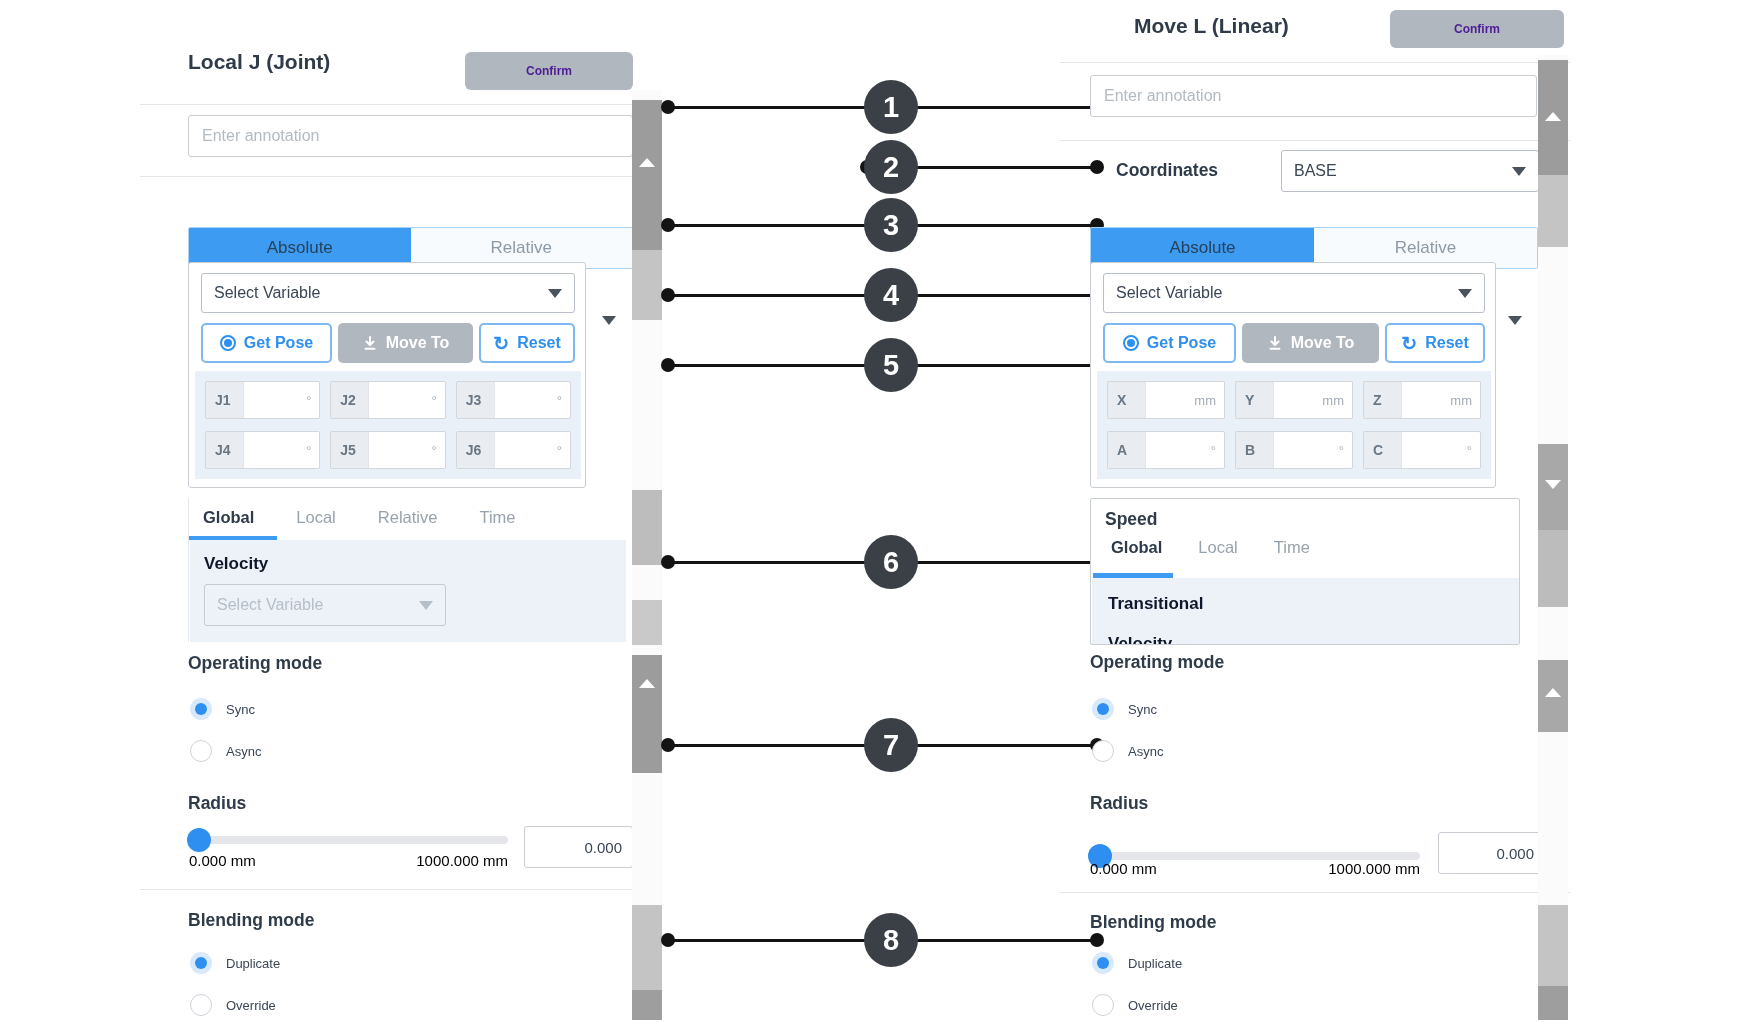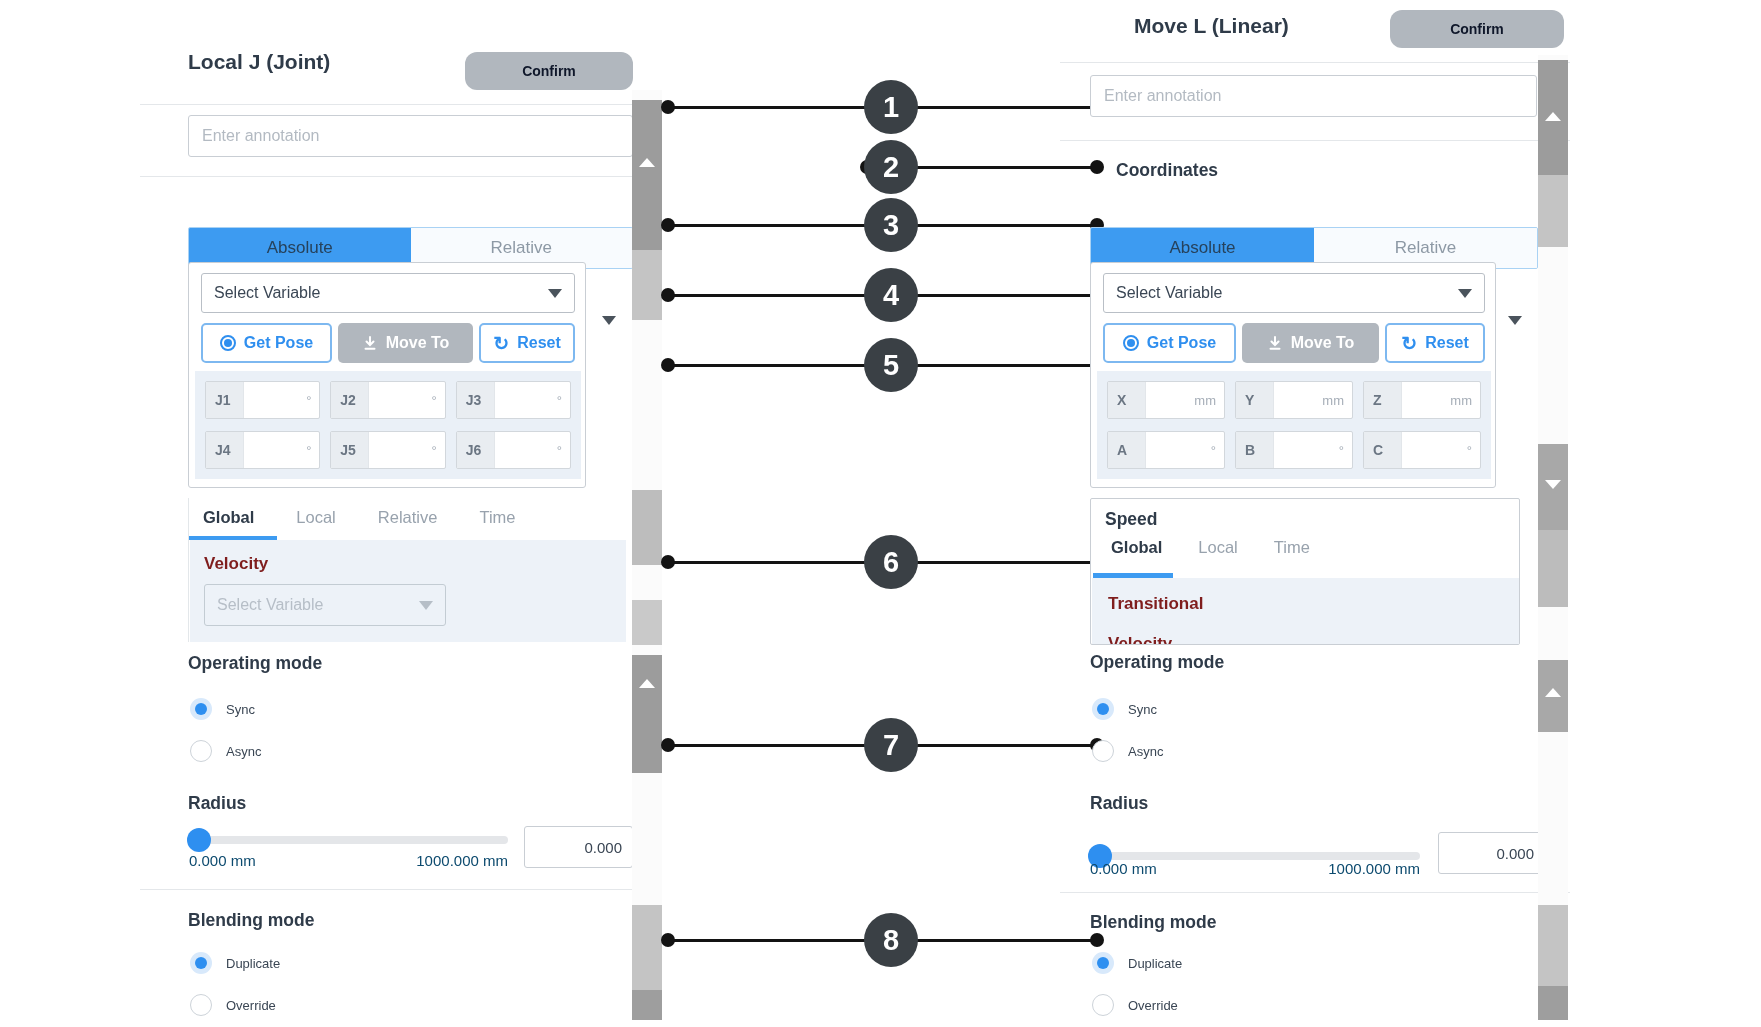--- a/index.html
+++ b/index.html
@@ -2,21 +2,21 @@
 <html><head>
 <meta charset="utf-8">
 <style>
   * { box-sizing: border-box; margin: 0; padding: 0; }
   html,body { background:#fff; }
   body { font-family:"Liberation Sans", sans-serif; }
   .canvas { position:relative; width:1761px; height:1027px; background:#fff; overflow:hidden; }
   .abs { position:absolute; }
 
   .panel-title { font-size:21px; font-weight:bold; color:#2f3b49; }
-  .btn-gray { background:#b1b7be; color:#0f172a; font-weight:bold; font-size:14px; border:none; border-radius:12px;
+  .btn-gray { background:#b1b7be; color:#4c1d95; font-weight:bold; font-size:12px; border:none; border-radius:6px;
               display:flex; align-items:center; justify-content:center; cursor:pointer; font-family:inherit; }
   .divider { background:#e4e7ea; height:1px; }
 
   .text-input { border:1px solid #c9ced4; border-radius:3px; background:#fff; font-size:16px; color:#3a4654;
                 padding:0 13px; font-family:inherit; outline:none; }
   .text-input::placeholder { color:#b3bac2; }
 
   .tabs2 { display:flex; border:1px solid #a9d2f4; border-radius:2px; overflow:hidden; background:#f8fbfe;margin-top:20px; }
   .tab { flex:1; display:flex; align-items:center; justify-content:center; font-size:17px; cursor:pointer; }
   .tab.on  { background:#3d9bf1; color:#26425c; }
@@ -46,35 +46,35 @@
            height:38px; overflow:hidden; }
   .field-label { background:#e9edf1; color:#6b7683; font-weight:bold; font-size:14px; width:38px; height:100%;
                  display:flex; align-items:center; padding-left:9px; border-right:1px solid #e2e6ea; }
   .field-input { flex:1; border:none; outline:none; min-width:10px; height:100%; font-family:inherit; font-size:15px; color:#3a4654; padding:0 4px; }
   .field-unit { color:#a6aeb8; font-size:13px; padding-right:8px; white-space:nowrap; }
 
   .speed-tab { font-size:16.5px; color:#98a2ad; cursor:pointer; }
   .speed-tab.on { color:#2f3b49; font-weight:bold; }
   .blue-underline { background:#3d9bf1; height:4px; }
   .graybox { background:#edf2f8; }
-  .ghead { color:#7f1d1d; font-weight:bold; font-size:17px;text-align:right; }
+  .ghead { color:#0f172a; font-weight:bold; font-size:17px;text-align:right; }
   .dim-select { border:1px solid #c3ccd3; border-radius:3px; display:flex; align-items:center; padding:0 12px;
                 font-size:16px; color:#b6bec7; background:transparent; }
 
   .heading { font-size:17.5px; font-weight:bold; color:#2f3b49; }
   .radio-row { display:flex; align-items:center; gap:14px; font-size:13px; color:#3a4654; }
   .radio { width:22px; height:22px; border-radius:50%; flex:none; position:relative; }
   .radio.sel { background:#d8e9fb; }
   .radio.sel::after { content:''; position:absolute; left:5px; top:5px; width:12px; height:12px;
                       background:#2e8ff0; border-radius:50%; }
   .radio.un { background:#fff; border:1px solid #cdd3d9; }
 
   .slider-track { background:#e4e6e9; height:8px; border-radius:4px; position:relative; }
   .slider-thumb { width:24px; height:24px; border-radius:50%; background:#2e8ff0; position:absolute; top:-8px; cursor:pointer; }
-  .range-row { display:flex; justify-content:space-between; font-size:15px; color:#0c4a6e; }
+  .range-row { display:flex; justify-content:space-between; font-size:15px; color:#000000; }
   .valuebox { border:1px solid #c9ced4; border-radius:3px; background:#fff; display:flex; align-items:center;
               justify-content:flex-end; padding:0 10px; font-size:15px; color:#3a4654; }
 
   .strip { background:#fbfbfb; }
   .sblock { position:absolute; left:0; width:100%; }
   .tri { width:0; height:0; position:absolute; left:7px; }
   .tri.up { border-left:8px solid transparent; border-right:8px solid transparent; border-bottom:9px solid #fff; }
   .tri.dn { border-left:8px solid transparent; border-right:8px solid transparent; border-top:9px solid #fff; }
 
   .cline { position:absolute; height:3px; background:#131313; }
@@ -258,20 +258,24 @@
   <div class="ccircle" style="left:864px; top:913px;">8</div>
 
   <div class="panel-title abs" style="left:1134px; top:14px;">Move L (Linear)</div>
   <button class="btn-gray abs" style="left:1390px; top:10px; width:174px; height:38px;">Confirm</button>
   <div class="divider abs" style="left:1060px; top:62px; width:510px;"></div>
 
   <input class="text-input abs" style="left: 1090px; top: 75px; width: 447px; height: 42px;" placeholder="Enter annotation">
   <div class="divider abs" style="left:1060px; top:140px; width:510px;"></div>
 
   <div class="heading abs" style="left:1116px; top:160px;">Coordinates</div>
+  <div class="select abs" style="left:1281px; top:150px; width:258px; height:42px;">
+    <span class="lbl">BASE</span>
+    <span class="caret-dn sm"></span>
+  </div>
 
   <div class="tabs2 abs" style="left:1090px; top:207px; width:448px; height:42px;">
     <div class="tab on">Absolute</div>
     <div class="tab off">Relative</div>
   </div>
 
   <div class="vbox abs" style="left:1090px; top:262px; width:406px; height:226px;">
     <div class="select abs" style="left:12px; top:10px; width:382px; height:40px;">
       <span class="lbl">Select Variable</span>
       <span class="caret-dn sm"></span>

